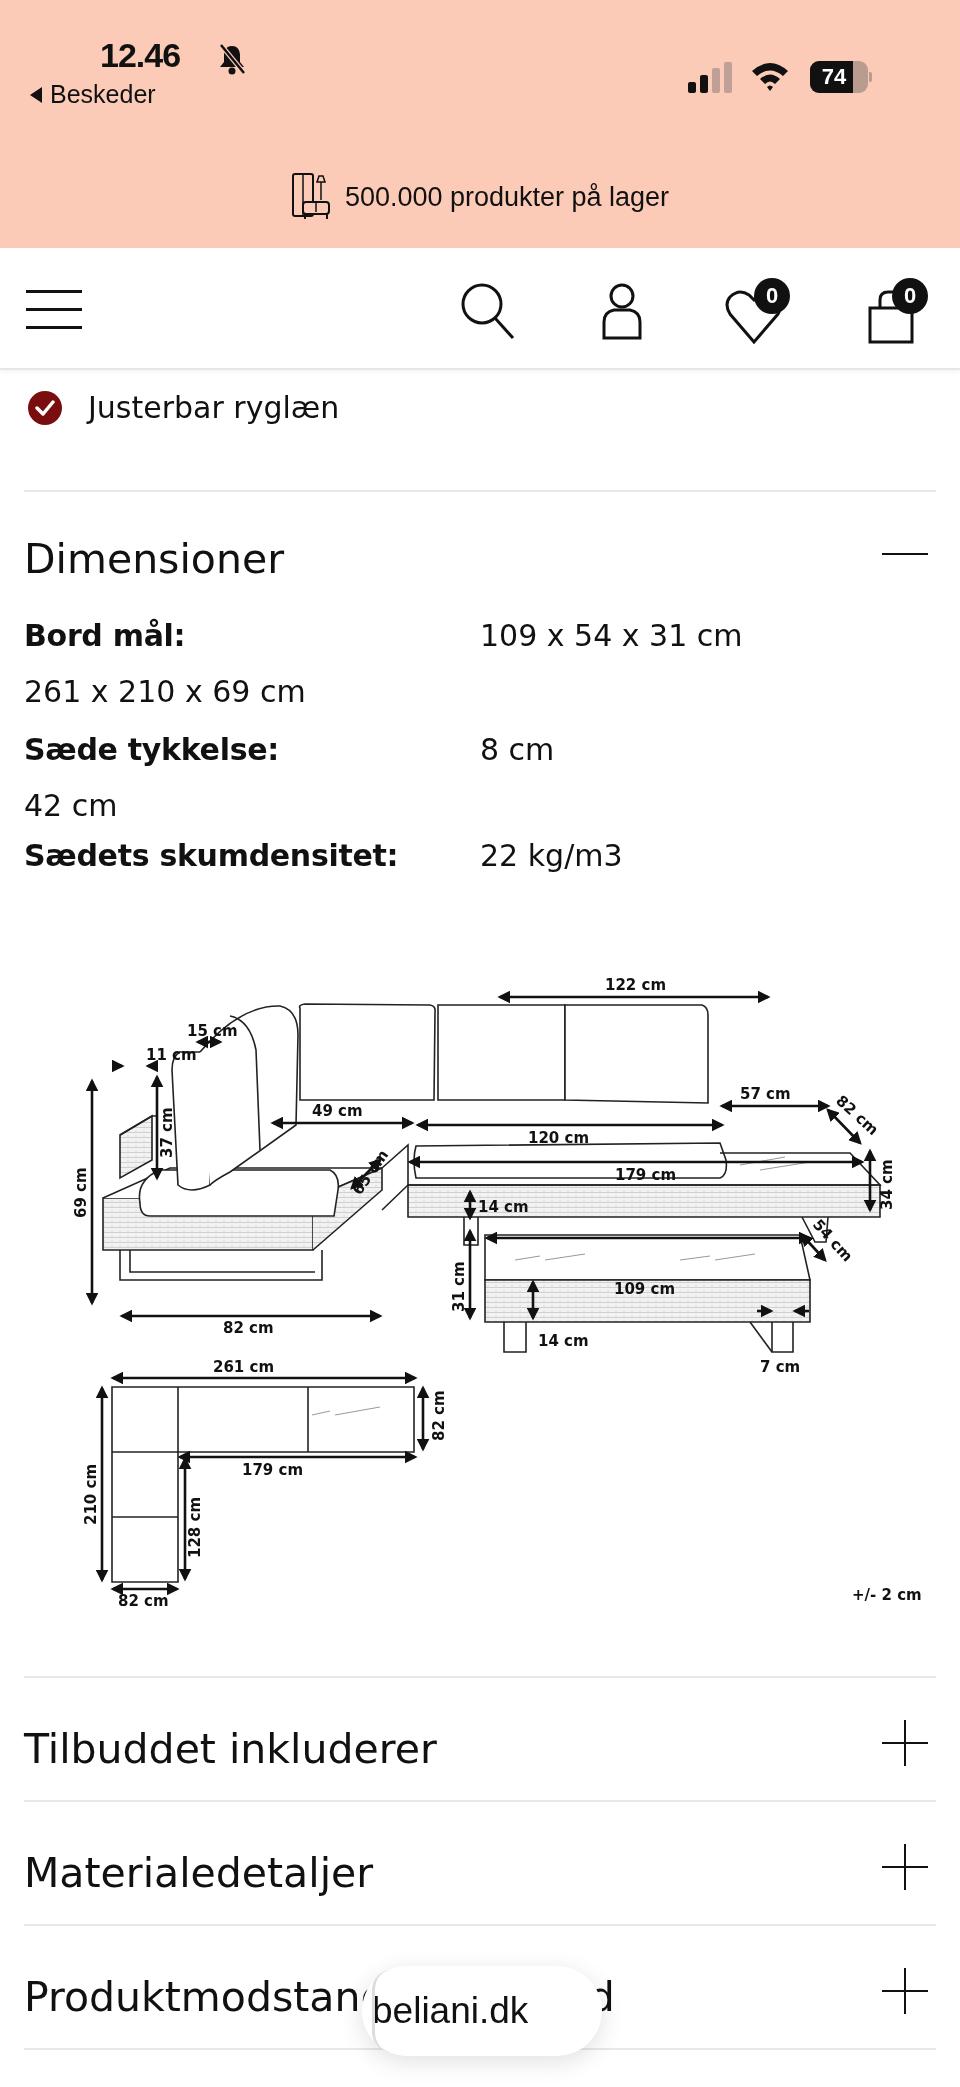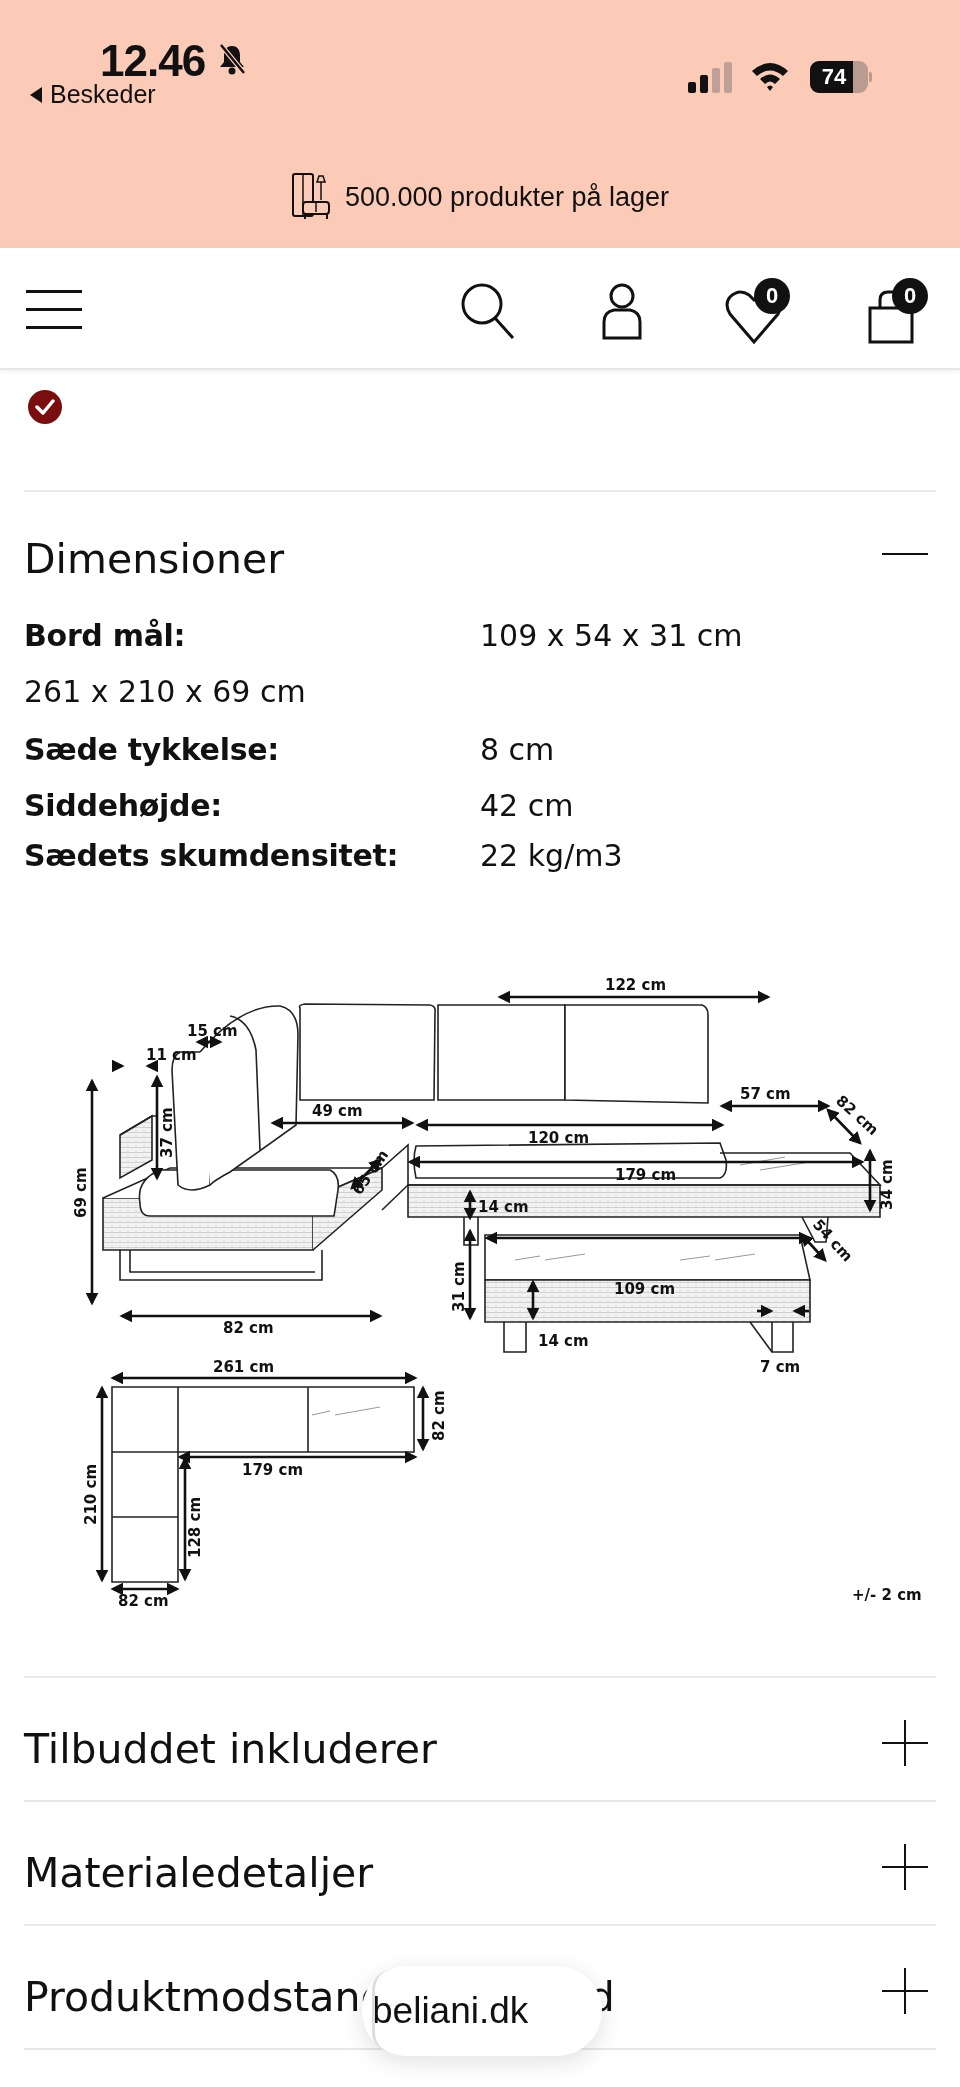--- a/index.html
+++ b/index.html
@@ -1,21 +1,21 @@
 <!DOCTYPE html>
 <html><head>
 <meta charset="utf-8">
 <style>
   * { box-sizing: border-box; margin: 0; padding: 0; }
   html, body { width: 960px; height: 2087px; background: #ffffff; overflow: hidden; }
   body { font-family: "DejaVu Sans", "Liberation Sans", sans-serif; color: #111; position: relative; }
 
   
   .top-band { position: absolute; left: 0; top: 0; width: 960px; height: 248px; background: #fccbb7; }
-  .status-time { position: absolute; left: 100px; top: 36px; font-size: 44px; font-weight: 600; letter-spacing: -1px; font-family: "Liberation Sans", sans-serif; color: #111; }
+  .status-time { position: absolute; left: 100px; top: 36px; font-size: 34px; font-weight: 600; letter-spacing: -1px; font-family: "Liberation Sans", sans-serif; color: #111; }
   .bell-icon { position: absolute; left: 216px; top: 42px; width: 32px; height: 34px; }
   .back-link { position: absolute; left: 30px; top: 80px; display: flex; align-items: center; gap: 8px; font-size: 25px; font-family: "Liberation Sans", sans-serif; color: #111; }
   .back-tri { width: 0; height: 0; border-top: 8px solid transparent; border-bottom: 8px solid transparent; border-right: 12px solid #111; }
   .signal-icon { position: absolute; left: 688px; top: 62px; width: 48px; height: 32px; }
   .wifi-icon { position: absolute; left: 750px; top: 60px; width: 40px; height: 32px; }
   .battery { position: absolute; left: 810px; top: 61px; width: 62px; height: 32px; }
   .battery-body { position: absolute; left: 0; top: 0; width: 58px; height: 32px; border-radius: 9px; background: #b99b90; overflow: hidden; }
   .battery-fill { position: absolute; left: 0; top: 0; width: 43px; height: 32px; background: #111; }
   .battery-text { position: absolute; left: 0; top: 0; width: 48px; height: 32px; line-height: 32px; text-align: center; color: #fff; font-weight: 700; font-size: 22px; font-family: "Liberation Sans", sans-serif; }
   .battery-tip { position: absolute; left: 59px; top: 11px; width: 3px; height: 10px; border-radius: 0 2px 2px 0; background: #b99b90; }
@@ -147,40 +147,40 @@
 
 <div class="feature-partial">
     <div></div>
   </div>
 <div class="feature-item">
   <div class="check-icon">
     <svg width="20" height="16" viewBox="0 0 20 16">
         <path d="M2 8 L8 14 L18 2" fill="none" stroke="#fff" stroke-width="3.5" stroke-linecap="round" stroke-linejoin="round"></path>
       </svg>
   </div>
+  <span class="feature-label">Justerbar ryglæn</span>
 </div>
 
 <div class="divider" style="top:490px"></div>
 
 <div class="section-title" style="top:535px">Dimensioner</div>
 <div class="minus-icon"></div>
 
 <div class="dim-row" style="top:618px">
   <span class="dim-key">Bord mål:</span>
   <span class="dim-val">109 x 54 x 31 cm</span>
 </div>
 <div class="dim-row" style="top:674px">
   <span class="dim-val">261 x 210 x 69 cm</span>
 </div>
 <div class="dim-row" style="top:732px">
   <span class="dim-key">Sæde tykkelse:</span>
   <span class="dim-val">8 cm</span>
 </div>
 <div class="dim-row" style="top:788px">
-  <span class="dim-key">Siddehøjde:</span>
   <span class="dim-val">42 cm</span>
 </div>
 <div class="dim-row" style="top:838px">
   <span class="dim-key">Sædets skumdensitet:</span>
   <span class="dim-val">22 kg/m3</span>
 </div>
 
 <div class="diagram">
   <svg width="880" height="660" viewBox="0 0 880 660">
     <defs>

